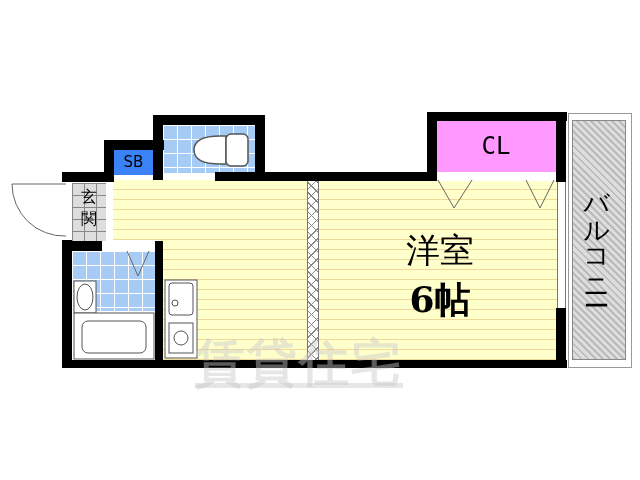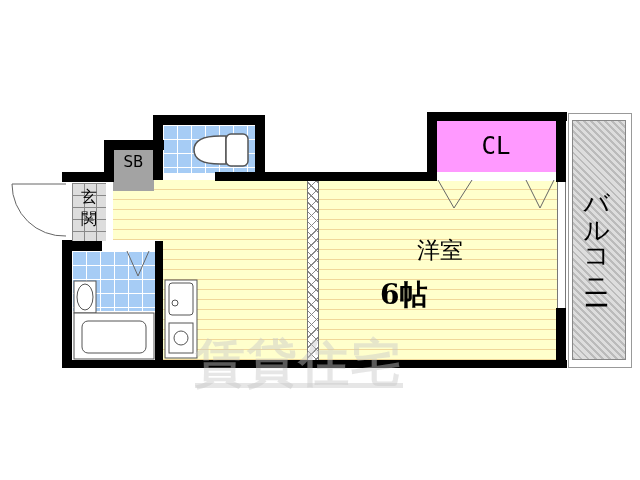--- a/index.html
+++ b/index.html
@@ -36,21 +36,21 @@
   <polyline points="2,0 18,28 36,0" fill="none" stroke="#666"></polyline>
   <polyline points="90,0 104,28 118,0" fill="none" stroke="#666"></polyline>
 </svg>
 
 <div class="tile" style="left:163px;top:125px;width:92px;height:48px;"></div>
 <svg class="abs" style="left:190px;top:132px;" width="65" height="36">
   <path d="M30,4 Q4,4 4,18 Q4,32 30,32 L36,32 L36,4 Z" fill="#fff" stroke="#555" stroke-width="1.5"></path>
   <rect x="36" y="2" width="22" height="32" rx="5" fill="#fff" stroke="#555" stroke-width="1.5"></rect>
 </svg>
 
-<div class="abs" style="left:113px;top:150px;width:41px;height:41px;background:#a3a3a3;">
+<div class="abs" style="left:113px;top:150px;width:41px;height:25px;background:#3b82f6;">
   <div class="label" style="left:0;top:3px;width:41px;text-align:center;font-size:15px;">SB</div>
 </div>
 
 <div class="abs" style="left:72px;top:183px;width:34px;height:58px;background:#ddd;
      background-image:linear-gradient(#888 1px,transparent 1px),linear-gradient(90deg,#888 1px,transparent 1px);background-size:12px 12px;">
   <div class="label" style="left:0;top:4px;width:34px;text-align:center;font-size:16px;">玄</div>
   <div class="label" style="left:0;top:26px;width:34px;text-align:center;font-size:16px;">関</div>
 </div>
 <svg class="abs" style="left:8px;top:180px;" width="60" height="60">
   <path d="M58,56 A52,52 0 0 1 4,4 L58,4" fill="none" stroke="#666"></path>
@@ -83,16 +83,16 @@
 <div class="wall" style="left:255px;top:115px;width:10px;height:65px;"></div>
 <div class="wall" style="left:215px;top:172px;width:222px;height:9px;"></div>
 <div class="wall" style="left:427px;top:112px;width:10px;height:68px;"></div>
 <div class="wall" style="left:427px;top:112px;width:140px;height:9px;"></div>
 <div class="wall" style="left:556px;top:112px;width:10px;height:70px;"></div>
 <div class="wall" style="left:556px;top:308px;width:10px;height:60px;"></div>
 <div class="wall" style="left:62px;top:241px;width:40px;height:10px;"></div>
 <div class="wall" style="left:155px;top:241px;width:8px;height:120px;"></div>
 <div class="abs" style="left:557px;top:182px;width:7px;height:126px;background:#fff;border-left:1px solid #777;border-right:1px solid #777;"></div>
 
-<div class="label" style="left:380px;top:228px;width:120px;text-align:center;font-size:23px;margin-top:7px;">洋室</div>
-<div class="label" style="left:380px;top:276px;width:120px;text-align:left;font-size:28px;font-family:'DejaVu Serif',serif;font-weight:bold;">6帖</div>
+<div class="label" style="left:380px;top:228px;width:120px;text-align:center;font-size:34px;">洋室</div>
+<div class="label" style="left:380px;top:276px;width:120px;text-align:center;font-size:36px;font-family:'DejaVu Serif',serif;font-weight:bold;">6帖</div>
 
 <div class="label" style="left:195px;top:330px;font-size:50px;font-weight:bold;color:rgba(200,200,200,0.45);letter-spacing:2px;text-decoration:underline;">賃貸住宅</div>
 
 </body></html>

